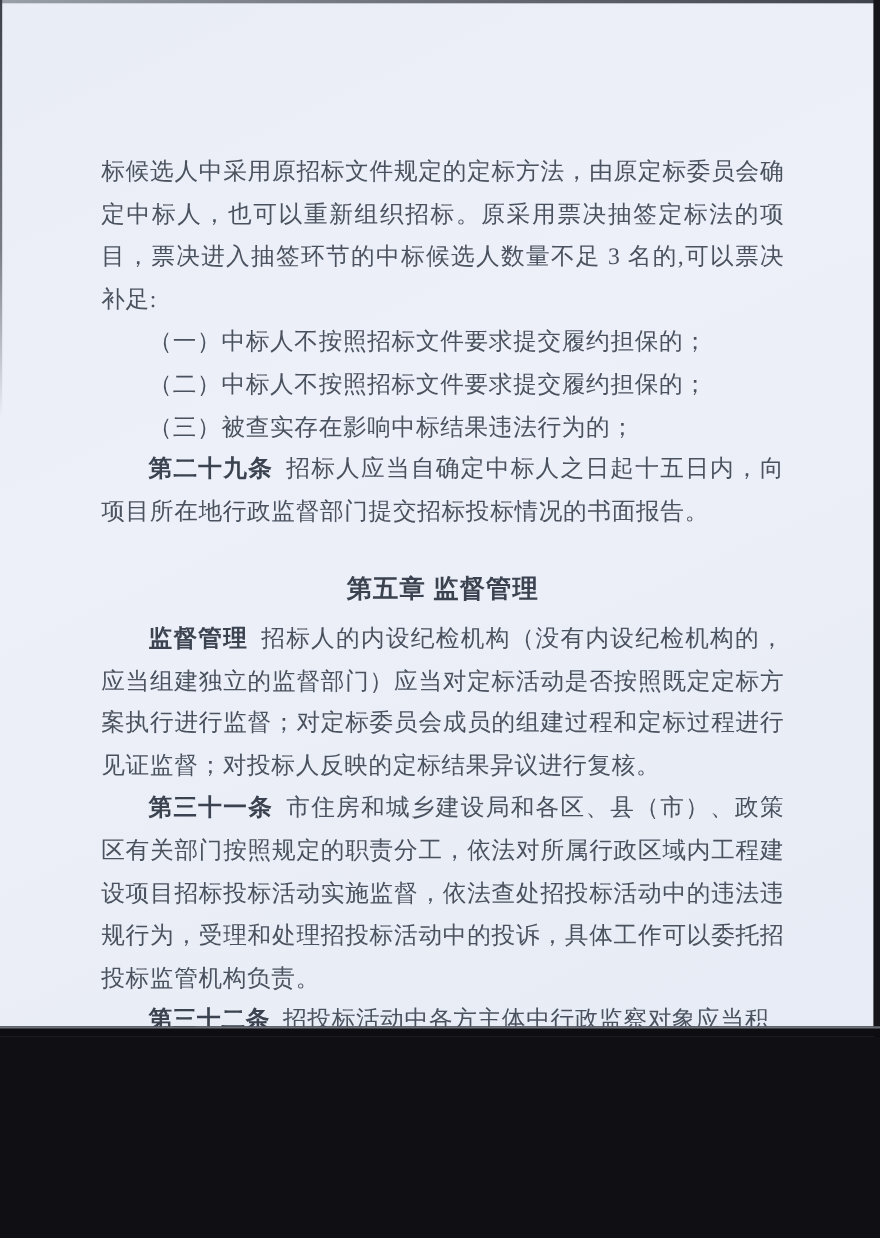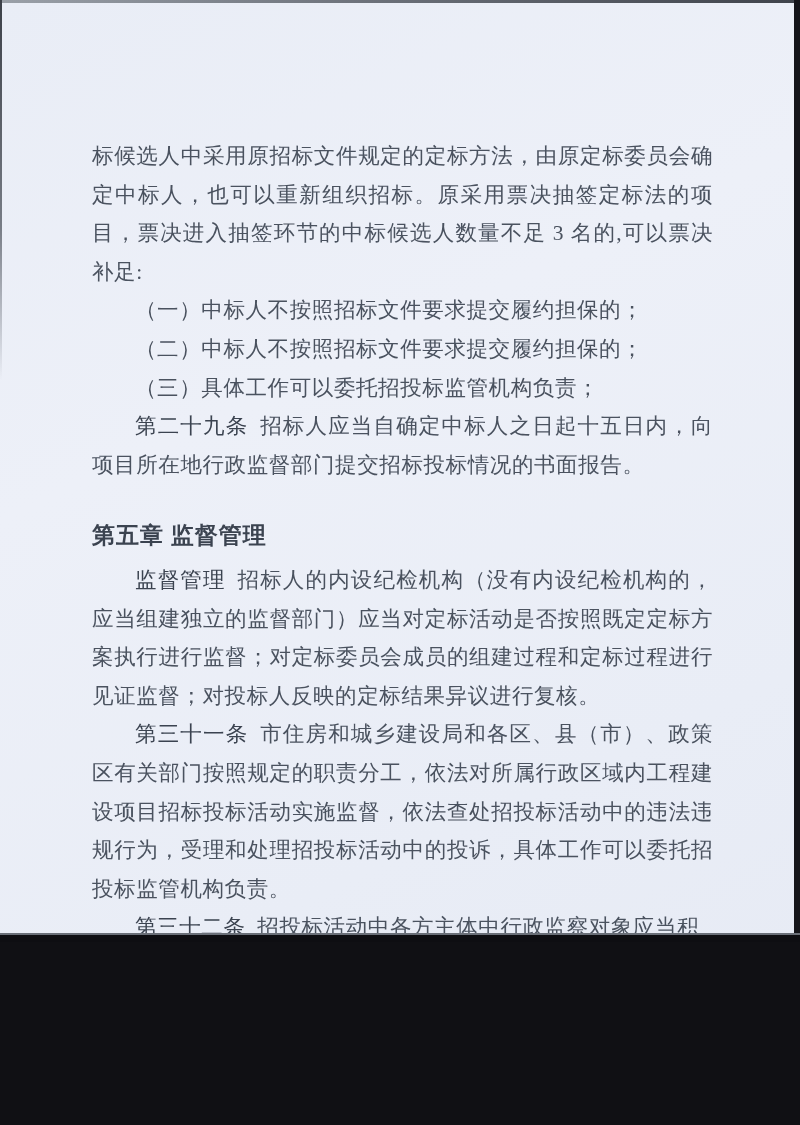--- a/index.html
+++ b/index.html
@@ -40,26 +40,27 @@
     width:621px;
     color:#4a525f;
     font-size:21.5px;
     line-height:38.6px;
     text-align:justify;
     letter-spacing:0.6px;
   }
   .para{margin:0;}
   .para.indent{text-indent:2em;}
   .lead{
-    font-weight:normal;
+    font-weight:bold;
     color:#3b4350;
     margin-right:0.55em;
   }
   .chapter{
     margin:33px 0 5px 0;
+    text-align:center;
     text-indent:0;
     font-weight:bold;
     font-size:23px;
     color:#3b4350;
     letter-spacing:1px;
   }
   .page-number{
     position:absolute;
     top:981px;right:98px;
     font-size:19px;
@@ -74,21 +75,21 @@
   <div class="paper">
 
     <div class="content">
 
       <p class="para">标候选人中采用原招标文件规定的定标方法，由原定标委员会确定中标人，也可以重新组织招标。原采用票决抽签定标法的项目，票决进入抽签环节的中标候选人数量不足 3 名的,可以票决补足:</p>
 
       <p class="para indent">（一）中标人不按照招标文件要求提交履约担保的；</p>
 
       <p class="para indent">（二）中标人不按照招标文件要求提交履约担保的；</p>
 
-      <p class="para indent">（三）具体工作可以委托招投标监管机构负责；</p>
+      <p class="para indent">（三）被查实存在影响中标结果违法行为的；</p>
 
 
       <p class="para indent">
         <span class="lead">第二十九条</span><span>招标人应当自确定中标人之日起十五日内，向项目所在地行政监督部门提交招标投标情况的书面报告。</span>
       </p>
 
       <p class="para chapter">第五章 监督管理</p>
 
       <p class="para indent">
         <span class="lead">监督管理</span><span>招标人的内设纪检机构（没有内设纪检机构的，应当组建独立的监督部门）应当对定标活动是否按照既定定标方案执行进行监督；对定标委员会成员的组建过程和定标过程进行见证监督；对投标人反映的定标结果异议进行复核。</span>

